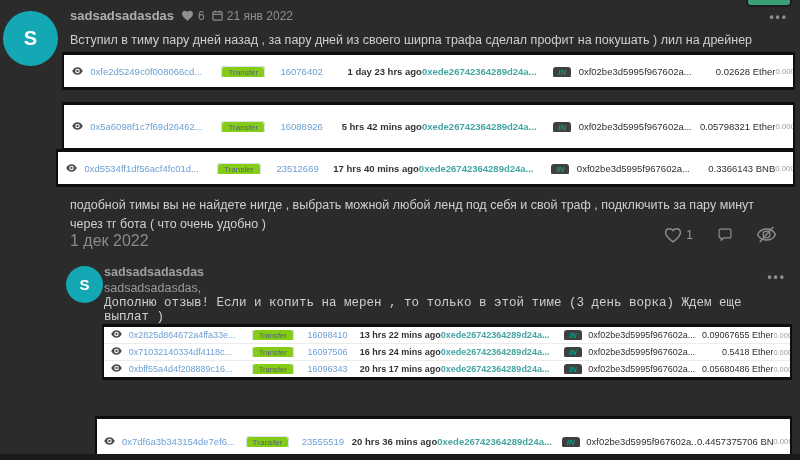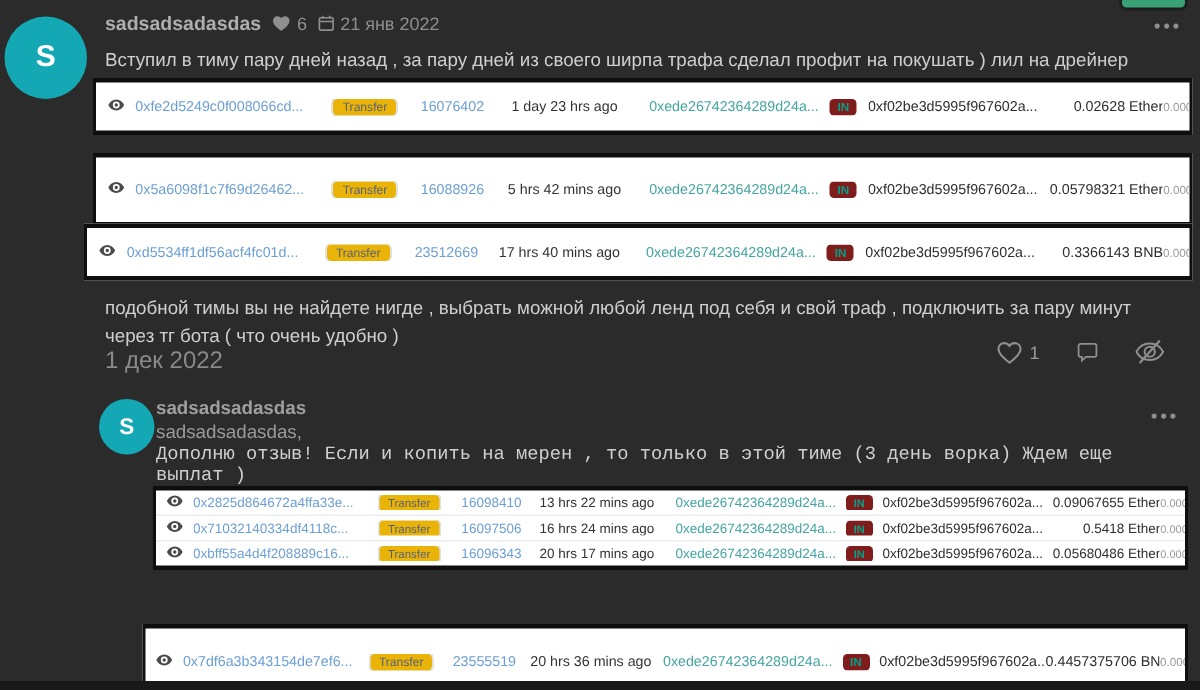--- a/index.html
+++ b/index.html
@@ -48,33 +48,33 @@
 
   .tx-row { display:flex; align-items:center; width:100%; font-size:9.5px; flex:1; }
   .card-reply .tx-row { font-size:9px; border-bottom:1px solid #ececec; }
   .card-reply .tx-row:last-child { border-bottom:none; }
 
   .cell { white-space:nowrap; overflow:hidden; }
   .c-eye    { flex:0 0 3.6%; text-align:center; }
   .c-hash   { flex:0 0 17%; }
   .c-method { flex:0 0 8%;   text-align:center; }
   .c-block  { flex:0 0 8%;   text-align:center; }
-  .c-age    { flex:0 0 12.5%; text-align:center; color:#333; }
-  .c-from   { flex:0 0 17%;  text-align:right; }
+  .c-age    { flex:0 0 12.5%; text-align:right; color:#333;font-weight:bold; }
+  .c-from   { flex:0 0 17%;  text-align:left;font-weight:bold; }
   .c-dir    { flex:0 0 4.5%; text-align:center; }
   .c-to     { flex:0 0 16%;  color:#2e2e2e; }
   .c-amount { flex:0 0 11%;  text-align:right; color:#2e2e2e; }
   .c-fee    { flex:1; text-align:right; padding-right:6px; color:#9a9a9a; font-size:0.82em; }
 
   .link { color:#6c9fd4; cursor:pointer; }
   .link-teal { color:#45a5a2; cursor:pointer; }
-  .badge-method { background:#eab308; border:1px solid #dce4f2; border-radius:4px;
+  .badge-method { background:#84cc16; border:1px solid #dce4f2; border-radius:4px;
     padding:1px 6px; color:#56627a; font-size:0.85em; }
-  .badge-in { background:#7f1d1d; border-radius:3px; padding:1px 5px; color:#00a186;
-    font-weight:bold; font-size:0.82em; }
+  .badge-in { background:#404040; border-radius:3px; padding:1px 5px; color:#00a186;
+    font-weight:bold; font-size:0.82em;font-style:italic; }
 
   
   .reply-author  { left:104px; top:265px; color:#9f9f9f; font-size:12.5px; font-weight:bold; }
   .reply-mention { left:104px; top:281px; color:#9a9a9a; font-size:12.5px; }
   .reply-body    { left:104px; top:296px; width:660px; color:#cfcfcf; font-size:12.5px;font-family:Liberation Mono, monospace; }
 
   .bottom-strip { left:0; right:0; bottom:0; height:6px; background:#191919; }
 </style>
 </head>
 <body>

